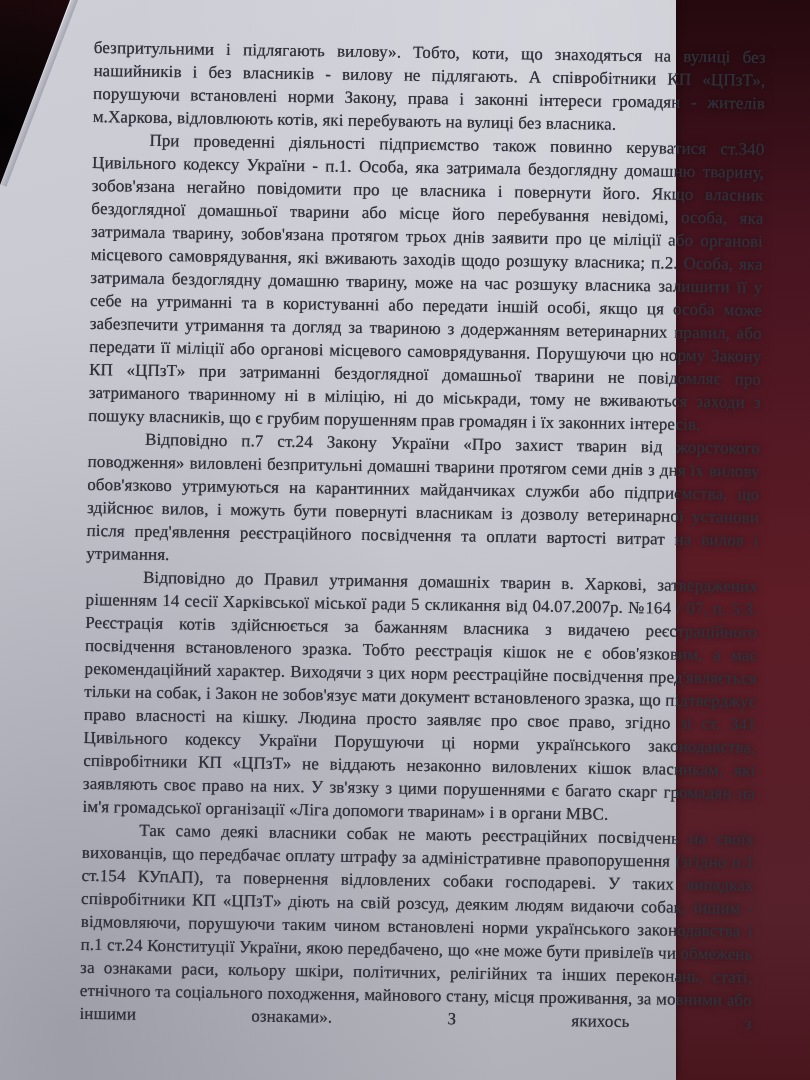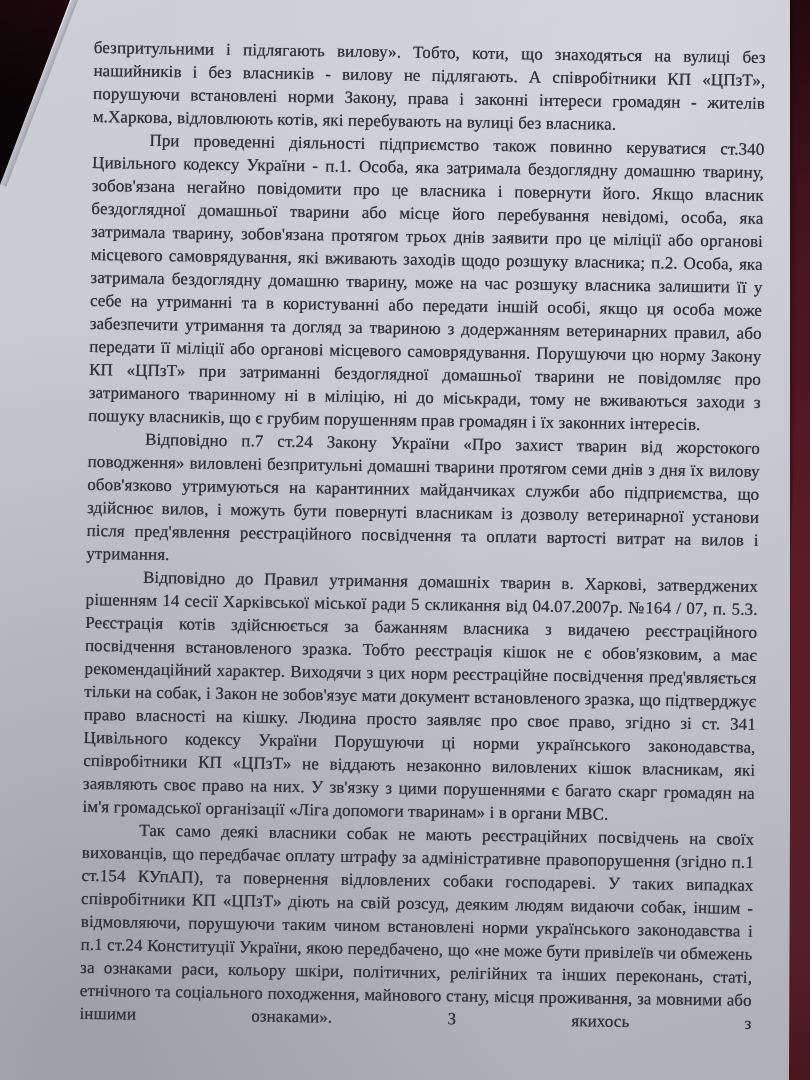--- a/index.html
+++ b/index.html
@@ -21,21 +21,21 @@
   .corner-dark {
     position: absolute;
     left: 0; top: 0;
     width: 170px; height: 280px;
     background: radial-gradient(ellipse at 0% 45%, #050304 0%, #140709 45%, rgba(32,10,14,0.0) 78%);
   }
   
   .paper {
     position: absolute;
     left: 0; top: 0;
-    width: 790px; height: 1080px;
+    width: 676px; height: 1080px;
     background:
       radial-gradient(ellipse at 82% 6%, rgba(255,255,255,0.20) 0%, rgba(255,255,255,0.0) 55%),
       radial-gradient(ellipse at 10% 95%, rgba(40,40,55,0.18) 0%, rgba(40,40,55,0.0) 50%),
       linear-gradient(163deg, #cdced6 0%, #c7c8d0 35%, #bdbec6 68%, #aeafb7 100%);
     clip-path: polygon(70px 0px, 805px 0px, 800px 250px, 791px 550px, 789px 1080px, 0px 1080px, 0px 185px);
     filter: drop-shadow(0 0 5px rgba(0,0,0,0.55));
   }
   
   .corner-crease {
     position: absolute;

